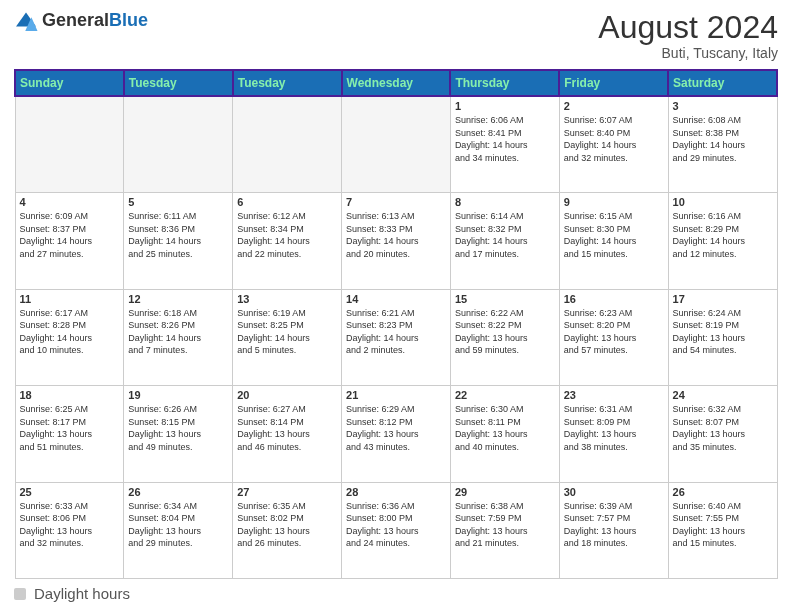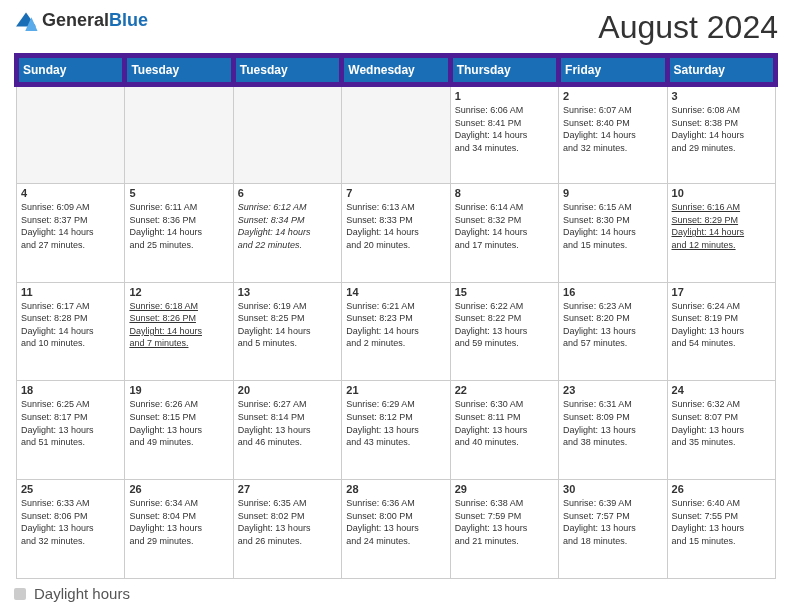--- a/index.html
+++ b/index.html
@@ -45,25 +45,25 @@
       font-size: 14px;
       color: #555;
     }
     .calendar-table {
       width: 100%;
       border-collapse: collapse;
       flex: 1;
     }
     .calendar-table th {
       background: #1a6eb5;
-      color: #ffffff;
+      color: #86efac;
       font-size: 12px;
       font-weight: bold;
       padding: 5px 4px;
-      border: 5px solid #4c1d95;
+      border: 2px solid #4c1d95;
       text-align: left;
     }
     .calendar-table td {
       border: 1px solid #ccc;
       vertical-align: top;
       padding: 3px 4px;
       font-size: 9.5px;
       color: #333;
       background: #fff;
       width: calc(100% / 7);
@@ -111,20 +111,21 @@
       <svg class="logo-icon" viewBox="0 0 30 26" xmlns="http://www.w3.org/2000/svg">
         <polygon points="15,2 28,20 2,20" fill="#1a6eb5"></polygon>
         <polygon points="22,8 30,26 14,26" fill="#5aabea"></polygon>
       </svg>
       <span>
         <span style="font-size:18px;font-weight:bold;color:#333;">General</span><span style="font-size:18px;font-weight:bold;color:#1a6eb5;">Blue</span>
       </span>
     </div>
     <div class="title-block">
       <div class="main-title">August 2024</div>
+      <div class="subtitle">Buti, Tuscany, Italy</div>
     </div>
   </div>
 
   <table class="calendar-table">
     <thead>
       <tr>
       <th>Sunday</th>
           <th>Tuesday</th>
           <th>Tuesday</th>
           <th>Wednesday</th>
@@ -171,21 +172,21 @@
           </td>
           <td>
             <span class="day-num">5</span>
             <div class="day-info" style="white-space: pre-line;">Sunrise: 6:11 AM
 Sunset: 8:36 PM
 Daylight: 14 hours
 and 25 minutes.</div>
           </td>
           <td>
             <span class="day-num">6</span>
-            <div class="day-info" style="white-space: pre-line; font-style: italic;">Sunrise: 6:12 AM
+            <div class="day-info" style="white-space: pre-line;">Sunrise: 6:12 AM
 Sunset: 8:34 PM
 Daylight: 14 hours
 and 22 minutes.</div>
           </td>
           <td>
             <span class="day-num">7</span>
             <div class="day-info" style="white-space: pre-line;">Sunrise: 6:13 AM
 Sunset: 8:33 PM
 Daylight: 14 hours
 and 20 minutes.</div>
@@ -199,37 +200,37 @@
           </td>
           <td>
             <span class="day-num">9</span>
             <div class="day-info" style="white-space: pre-line;">Sunrise: 6:15 AM
 Sunset: 8:30 PM
 Daylight: 14 hours
 and 15 minutes.</div>
           </td>
           <td>
             <span class="day-num">10</span>
-            <div class="day-info" style="white-space: pre-line; text-decoration: underline;">Sunrise: 6:16 AM
+            <div class="day-info" style="white-space: pre-line;">Sunrise: 6:16 AM
 Sunset: 8:29 PM
 Daylight: 14 hours
 and 12 minutes.</div>
           </td>
         </tr>
         <tr>
           <td>
             <span class="day-num">11</span>
             <div class="day-info" style="white-space: pre-line;">Sunrise: 6:17 AM
 Sunset: 8:28 PM
 Daylight: 14 hours
 and 10 minutes.</div>
           </td>
           <td>
             <span class="day-num">12</span>
-            <div class="day-info" style="white-space: pre-line; text-decoration: underline;">Sunrise: 6:18 AM
+            <div class="day-info" style="white-space: pre-line;">Sunrise: 6:18 AM
 Sunset: 8:26 PM
 Daylight: 14 hours
 and 7 minutes.</div>
           </td>
           <td>
             <span class="day-num">13</span>
             <div class="day-info" style="white-space: pre-line;">Sunrise: 6:19 AM
 Sunset: 8:25 PM
 Daylight: 14 hours
 and 5 minutes.</div>

